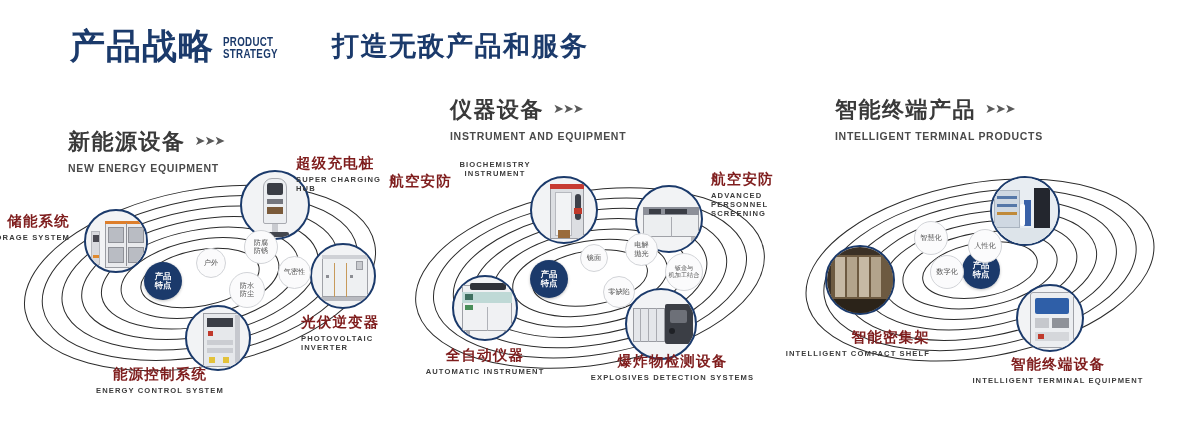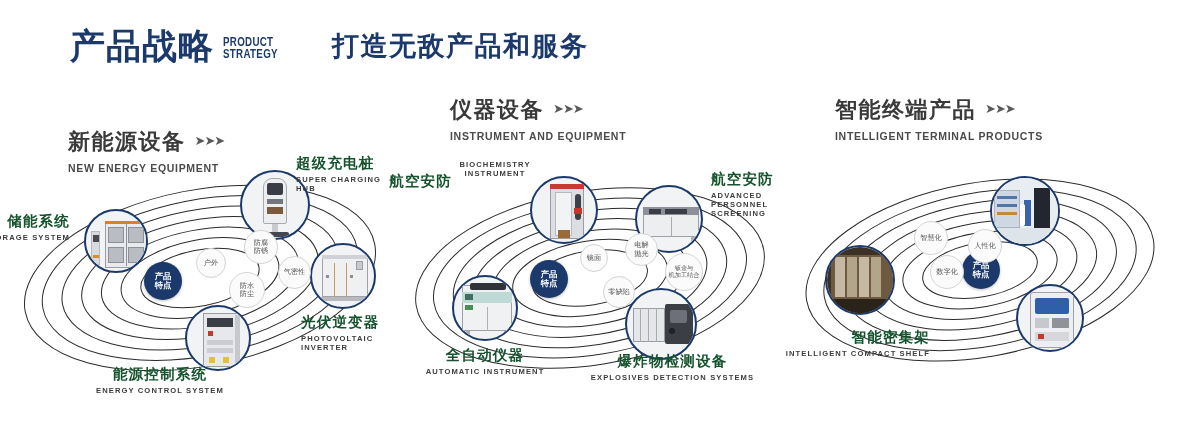--- a/index.html
+++ b/index.html
@@ -43,21 +43,21 @@
   
   .bub{position:absolute;border-radius:50%;background:#fbfbfc;
        border:1px solid #d2d4d8;color:#555;display:flex;align-items:center;
        justify-content:center;text-align:center;line-height:1.12;
        font-size:7.2px;box-sizing:border-box;}
   .bub.main{background:#1b3a6b;border:none;color:#fff;font-weight:bold;font-size:8.4px;
             box-shadow:0 1px 3px rgba(0,0,0,.25);}
 
   
   .cap{position:absolute;}
-  .cap .cn{font-size:14.5px;font-weight:bold;color:#14532d;letter-spacing:1.2px;white-space:nowrap;}
+  .cap .cn{font-size:14.5px;font-weight:bold;color:#7f1d1d;letter-spacing:1.2px;white-space:nowrap;}
   .cap .en{font-size:7.6px;color:#3c3c3c;letter-spacing:1.1px;margin-top:2px;font-weight:bold;}
   .cap.r{text-align:right;}
   .cap.c{text-align:center;}
   .cap.l{text-align:left;}
   .cap .en.w{white-space:normal;}
 
   
   .m{position:absolute;box-sizing:border-box;}
 </style>
 </head>
@@ -329,15 +329,19 @@
       <span>特点</span>
     </div>
     <div class="bub" style="left:124px;top:71px;width:34px;height:34px;">智慧化</div>
     <div class="bub" style="left:178px;top:79px;width:34px;height:34px;">人性化</div>
     <div class="bub" style="left:140px;top:105px;width:34px;height:34px;">数字化</div>
 
     <div class="cap r" style="left:-30px;top:178px;width:170px;">
       <div class="cn">智能密集架</div>
       <div class="en w">INTELLIGENT COMPACT SHELF</div>
     </div>
+    <div class="cap c" style="left:178px;top:205px;width:180px;">
+      <div class="cn">智能终端设备</div>
+      <div class="en">INTELLIGENT TERMINAL EQUIPMENT</div>
+    </div>
   </div>
 
 </div>
 
 </body></html>

